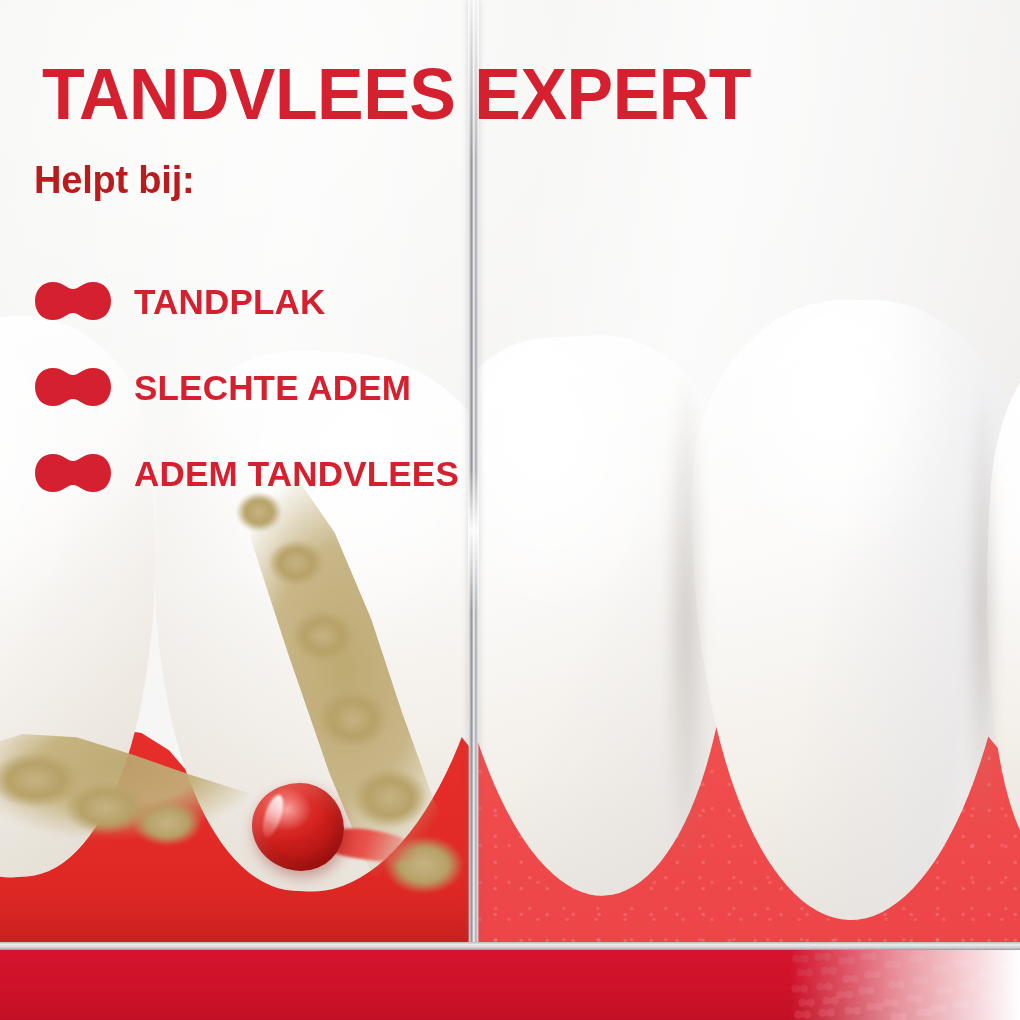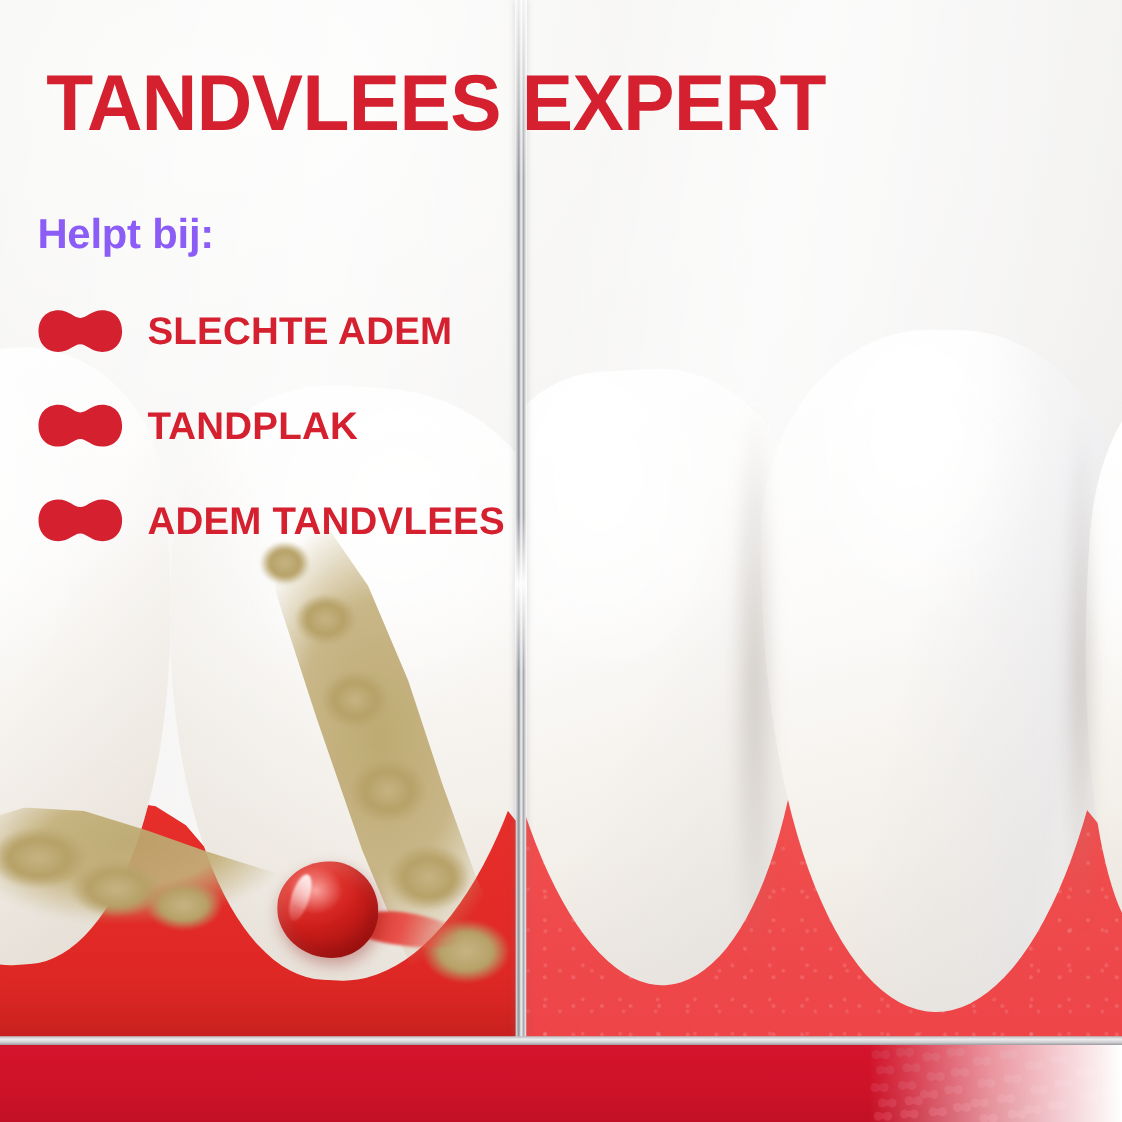--- a/index.html
+++ b/index.html
@@ -304,24 +304,24 @@
     line-height: 1;
     color: #d4202f;
     white-space: nowrap;
     transform: scaleX(0.97);
     transform-origin: left top;
     text-shadow: 0 1px 0 rgba(255,255,255,0.35);
   }
   .subhead {
     position: absolute;
     left: 34px;
-    top: 194px;
+    top: 161px;
     font-size: 38px;
     font-weight: 700;
-    color: #8b5cf6;
+    color: #b91c1c;
     letter-spacing: -0.2px;
     line-height: 1;
   }
   .benefits {
     position: absolute;
     left: 34px;
     top: 258px;
     width: 470px;
   }
   .benefit-row {
@@ -415,31 +415,31 @@
 
   <div class="benefits">
 
     <div class="benefit-row">
       <svg class="bullet" viewBox="0 0 78 42" aria-hidden="true">
         <path d="M19,2 C29,2 33,9 39,9 C45,9 49,2 59,2
                  C70,2 77,10 77,21 C77,32 70,40 59,40
                  C49,40 45,33 39,33 C33,33 29,40 19,40
                  C8,40 1,32 1,21 C1,10 8,2 19,2 Z" fill="#D4202F"></path>
       </svg>
-      <span class="benefit-label">SLECHTE ADEM</span>
+      <span class="benefit-label">TANDPLAK</span>
     </div>
 
     <div class="benefit-row">
       <svg class="bullet" viewBox="0 0 78 42" aria-hidden="true">
         <path d="M19,2 C29,2 33,9 39,9 C45,9 49,2 59,2
                  C70,2 77,10 77,21 C77,32 70,40 59,40
                  C49,40 45,33 39,33 C33,33 29,40 19,40
                  C8,40 1,32 1,21 C1,10 8,2 19,2 Z" fill="#D4202F"></path>
       </svg>
-      <span class="benefit-label">TANDPLAK</span>
+      <span class="benefit-label">SLECHTE ADEM</span>
     </div>
 
     <div class="benefit-row">
       <svg class="bullet" viewBox="0 0 78 42" aria-hidden="true">
         <path d="M19,2 C29,2 33,9 39,9 C45,9 49,2 59,2
                  C70,2 77,10 77,21 C77,32 70,40 59,40
                  C49,40 45,33 39,33 C33,33 29,40 19,40
                  C8,40 1,32 1,21 C1,10 8,2 19,2 Z" fill="#D4202F"></path>
       </svg>
       <span class="benefit-label">ADEM TANDVLEES</span>

